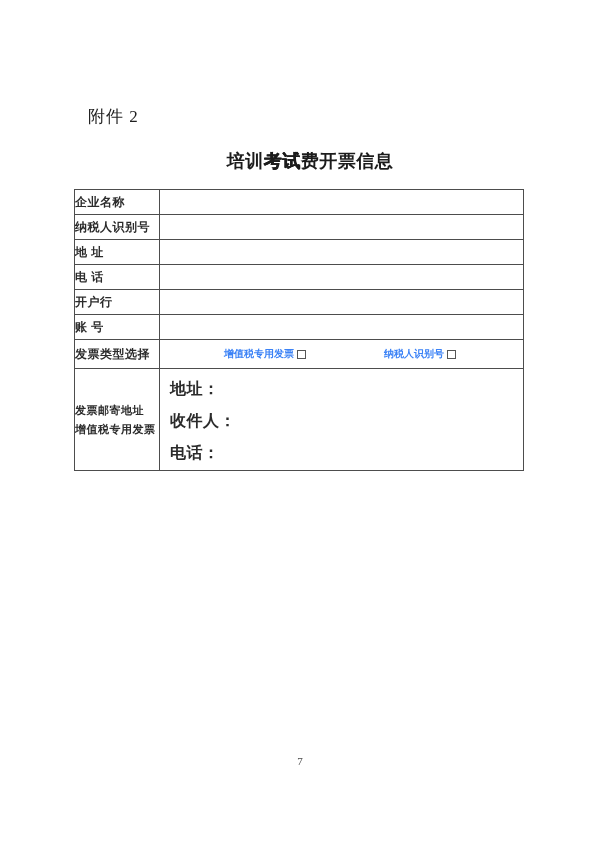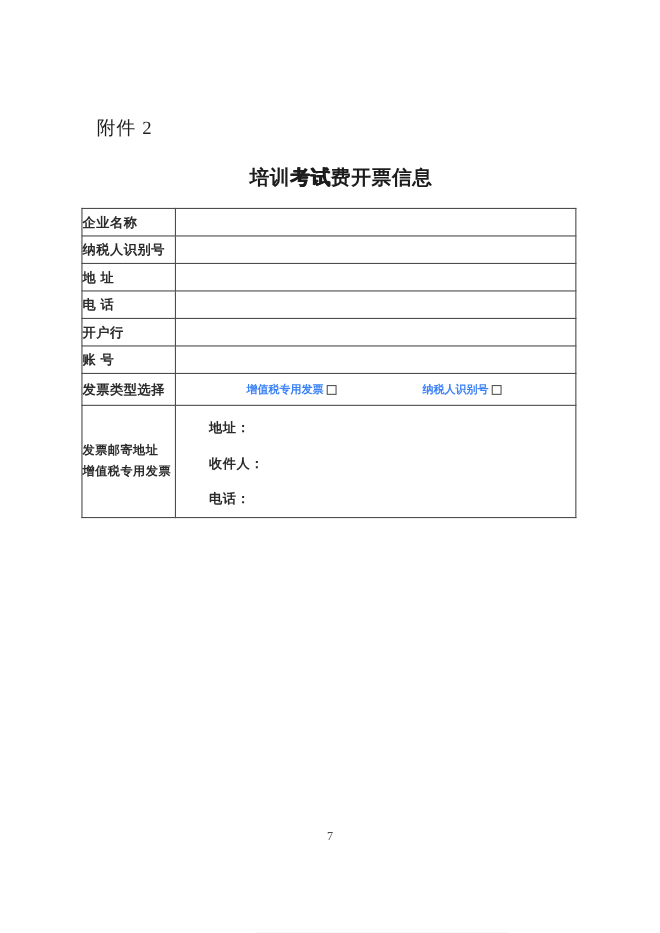--- a/index.html
+++ b/index.html
@@ -72,25 +72,24 @@
     display:inline-block;
     width:7px; height:7px;
     border:1px solid #555555;
     margin-left:3px;
     background:#ffffff;
   }
   .mail-label-line { line-height:19px; font-size:11px; font-weight:600; letter-spacing:0.5px; }
   .mail-fields { padding:2px 0 0 10px; }
   .mail-field {
     line-height:32px;
-    font-size:12px;
+    font-size:16px;
     font-weight:600;
     color:#2b2b2b;
     letter-spacing:0.5px;
-    margin-left:20px;
   }
   .page-number {
     position:absolute;
     left:0; top:755px;
     width:600px;
     text-align:center;
     font-family:"Liberation Serif", serif;
     font-size:11px;
     color:#4a4a4a;
   }

